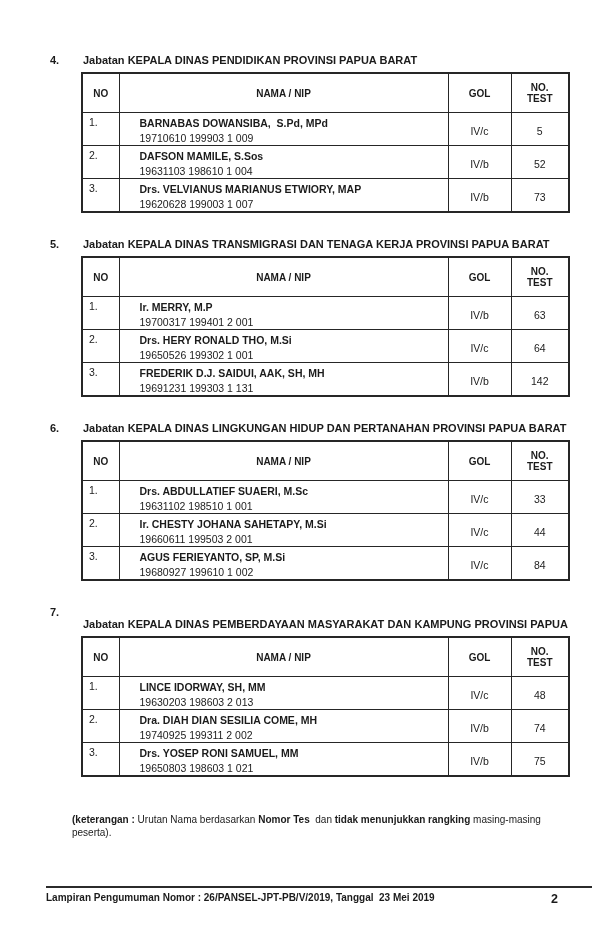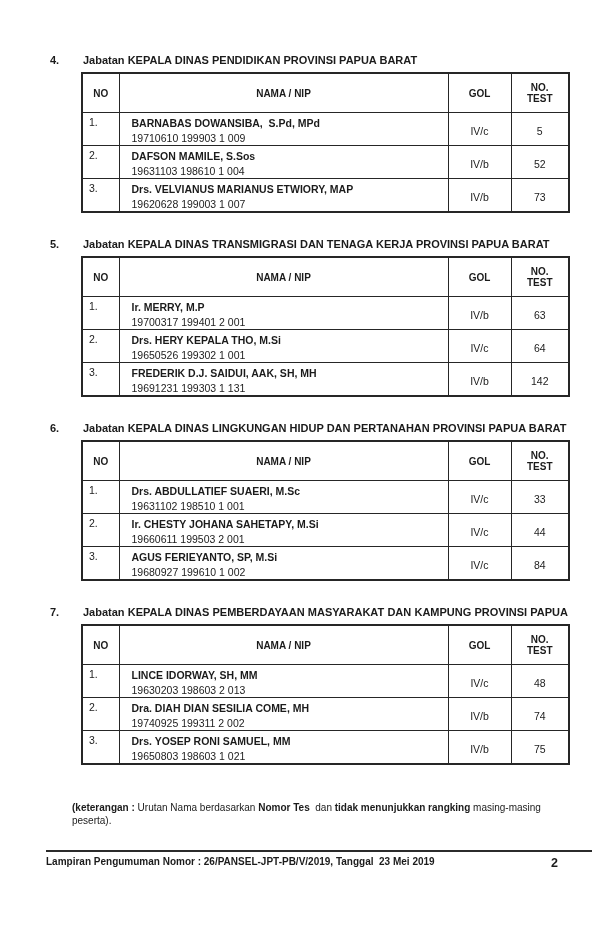--- a/index.html
+++ b/index.html
@@ -14,51 +14,51 @@
     background:#ffffff; padding:52px 44px 0 50px; overflow:hidden;
   }
   .section { margin-bottom:23px; }
   .section-head {
     display:flex; font-size:11px; font-weight:bold; line-height:16px;
     margin-bottom:4px;
   }
   .sec-num { width:33px; flex:none; }
   .sec-title { flex:1; }
   .u { text-underline-offset:1px; }
-  .justify-last { text-align:justify; text-align-last:justify; }
+  .justify-last { text-align:justify; text-align-last:justify;margin-top:12px; }
 
   table.ctable {
     border-collapse:collapse; table-layout:fixed;
     margin-left:31px; width:487px;
     border:2px solid #262626;
   }
   .ctable th, .ctable td { border:1.5px solid #262626; box-sizing:border-box; }
   .ctable th {
     height:26px; padding:8px; font-size:10px; font-weight:bold;
     text-align:center; vertical-align:middle;
   }
   .ctable tbody td { height:31px; vertical-align:top; font-size:10.5px; }
   .c-no   { width:37px; }
   .c-nama { width:329px; }
   .c-gol  { width:63px; }
   .c-test { width:58px; }
   .td-no   { padding:3px 0 0 6px; }
-  .td-nama { padding:4px 8px 0 12px; }
+  .td-nama { padding:4px 8px 0 20px; }
   .cname { font-weight:bold; white-space:pre; line-height:13px; }
   .cnip  { line-height:13px; margin-top:2px; }
   .td-gol, .td-test { text-align:center; padding-top:12px; }
 
   .note {
     margin-left:22px; margin-top:36px; font-size:10px; line-height:13px;
     white-space:pre-wrap;
   }
   .note .b { font-weight:bold; }
 
   .footer {
-    position:absolute; left:46px; right:20px; top:850px;
+    position:absolute; left:46px; right:20px; top:886px;
     border-top:2px solid #2b2b2b; padding-top:4px;
     display:flex; justify-content:space-between; align-items:flex-start;
   }
   .footer-text { font-size:10px; font-weight:bold; white-space:pre; }
   .page-num { font-size:12.5px; font-weight:bold; margin-right:34px; }
 </style>
 </head>
 <body>
 
 <div class="page">
@@ -141,21 +141,21 @@
           <td class="td-nama">
             <div class="cname">Ir. MERRY, M.P</div>
             <div class="cnip">19700317 199401 2 001</div>
           </td>
           <td class="td-gol">IV/b</td>
           <td class="td-test">63</td>
         </tr>
         <tr>
           <td class="td-no">2.</td>
           <td class="td-nama">
-            <div class="cname">Drs. HERY KEPALA THO, M.Si</div>
+            <div class="cname">Drs. HERY RONALD THO, M.Si</div>
             <div class="cnip">19650526 199302 1 001</div>
           </td>
           <td class="td-gol">IV/c</td>
           <td class="td-test">64</td>
         </tr>
         <tr>
           <td class="td-no">3.</td>
           <td class="td-nama">
             <div class="cname">FREDERIK D.J. SAIDUI, AAK, SH, MH</div>
             <div class="cnip">19691231 199303 1 131</div>

